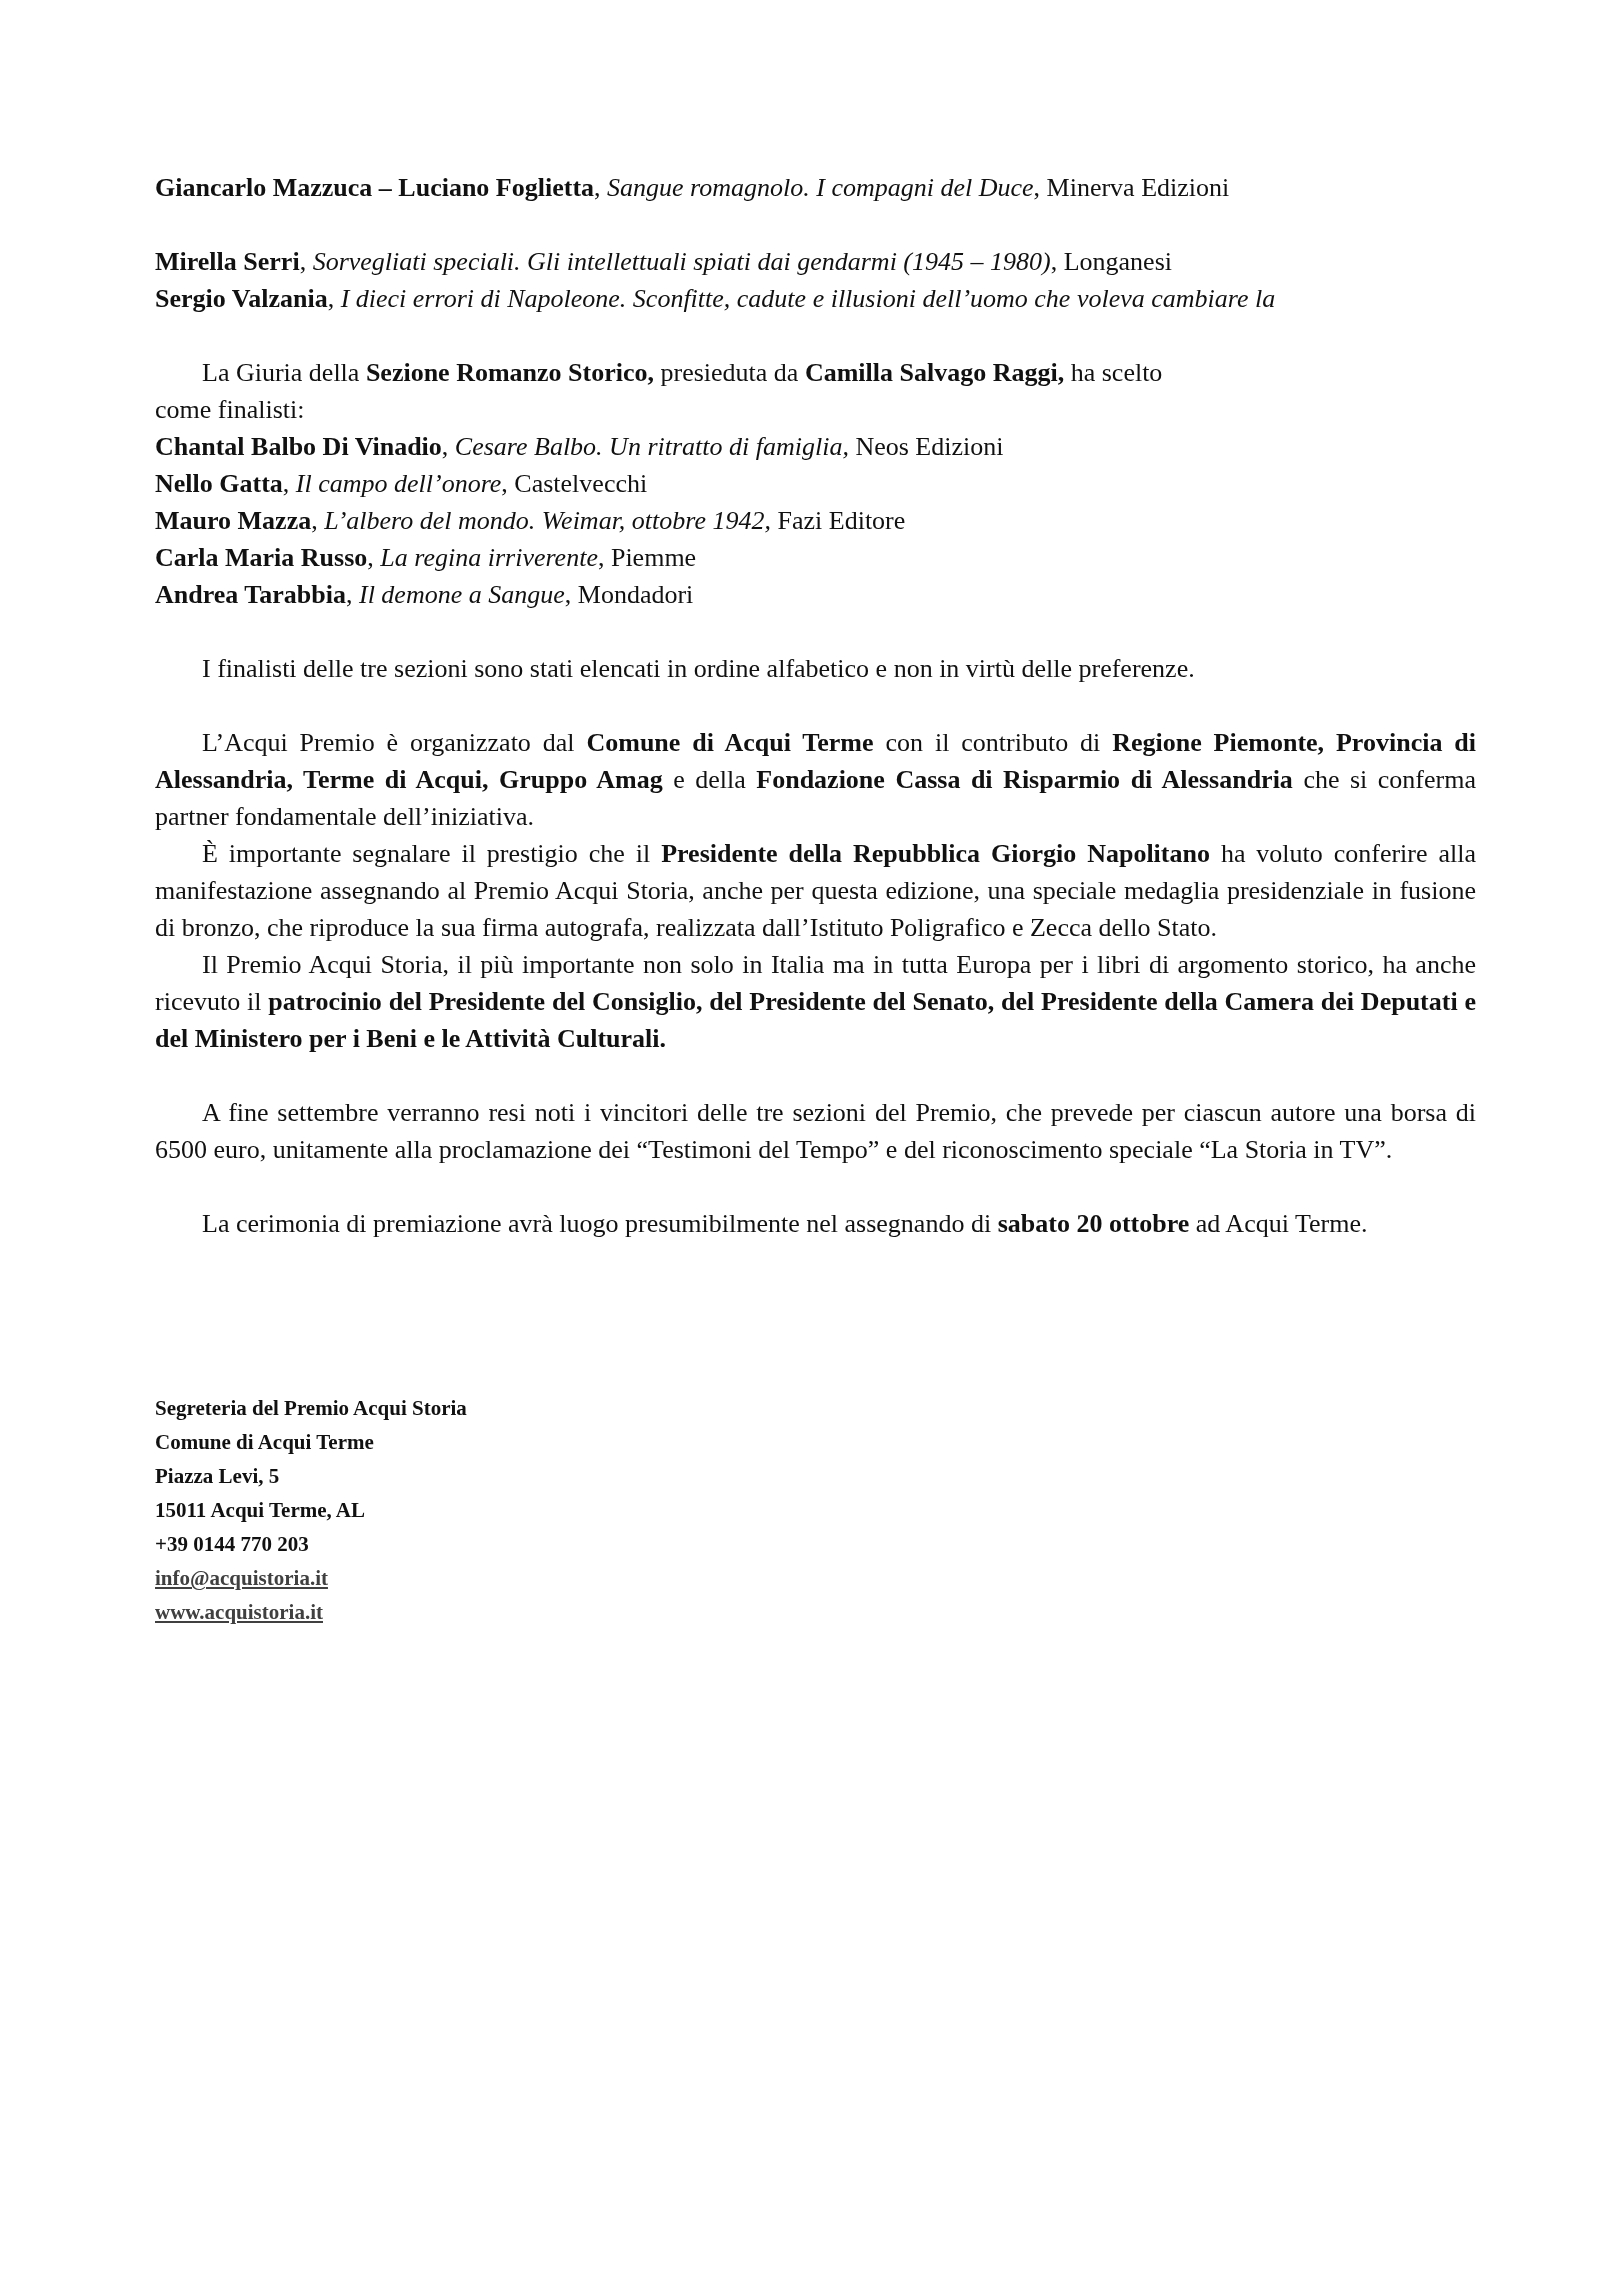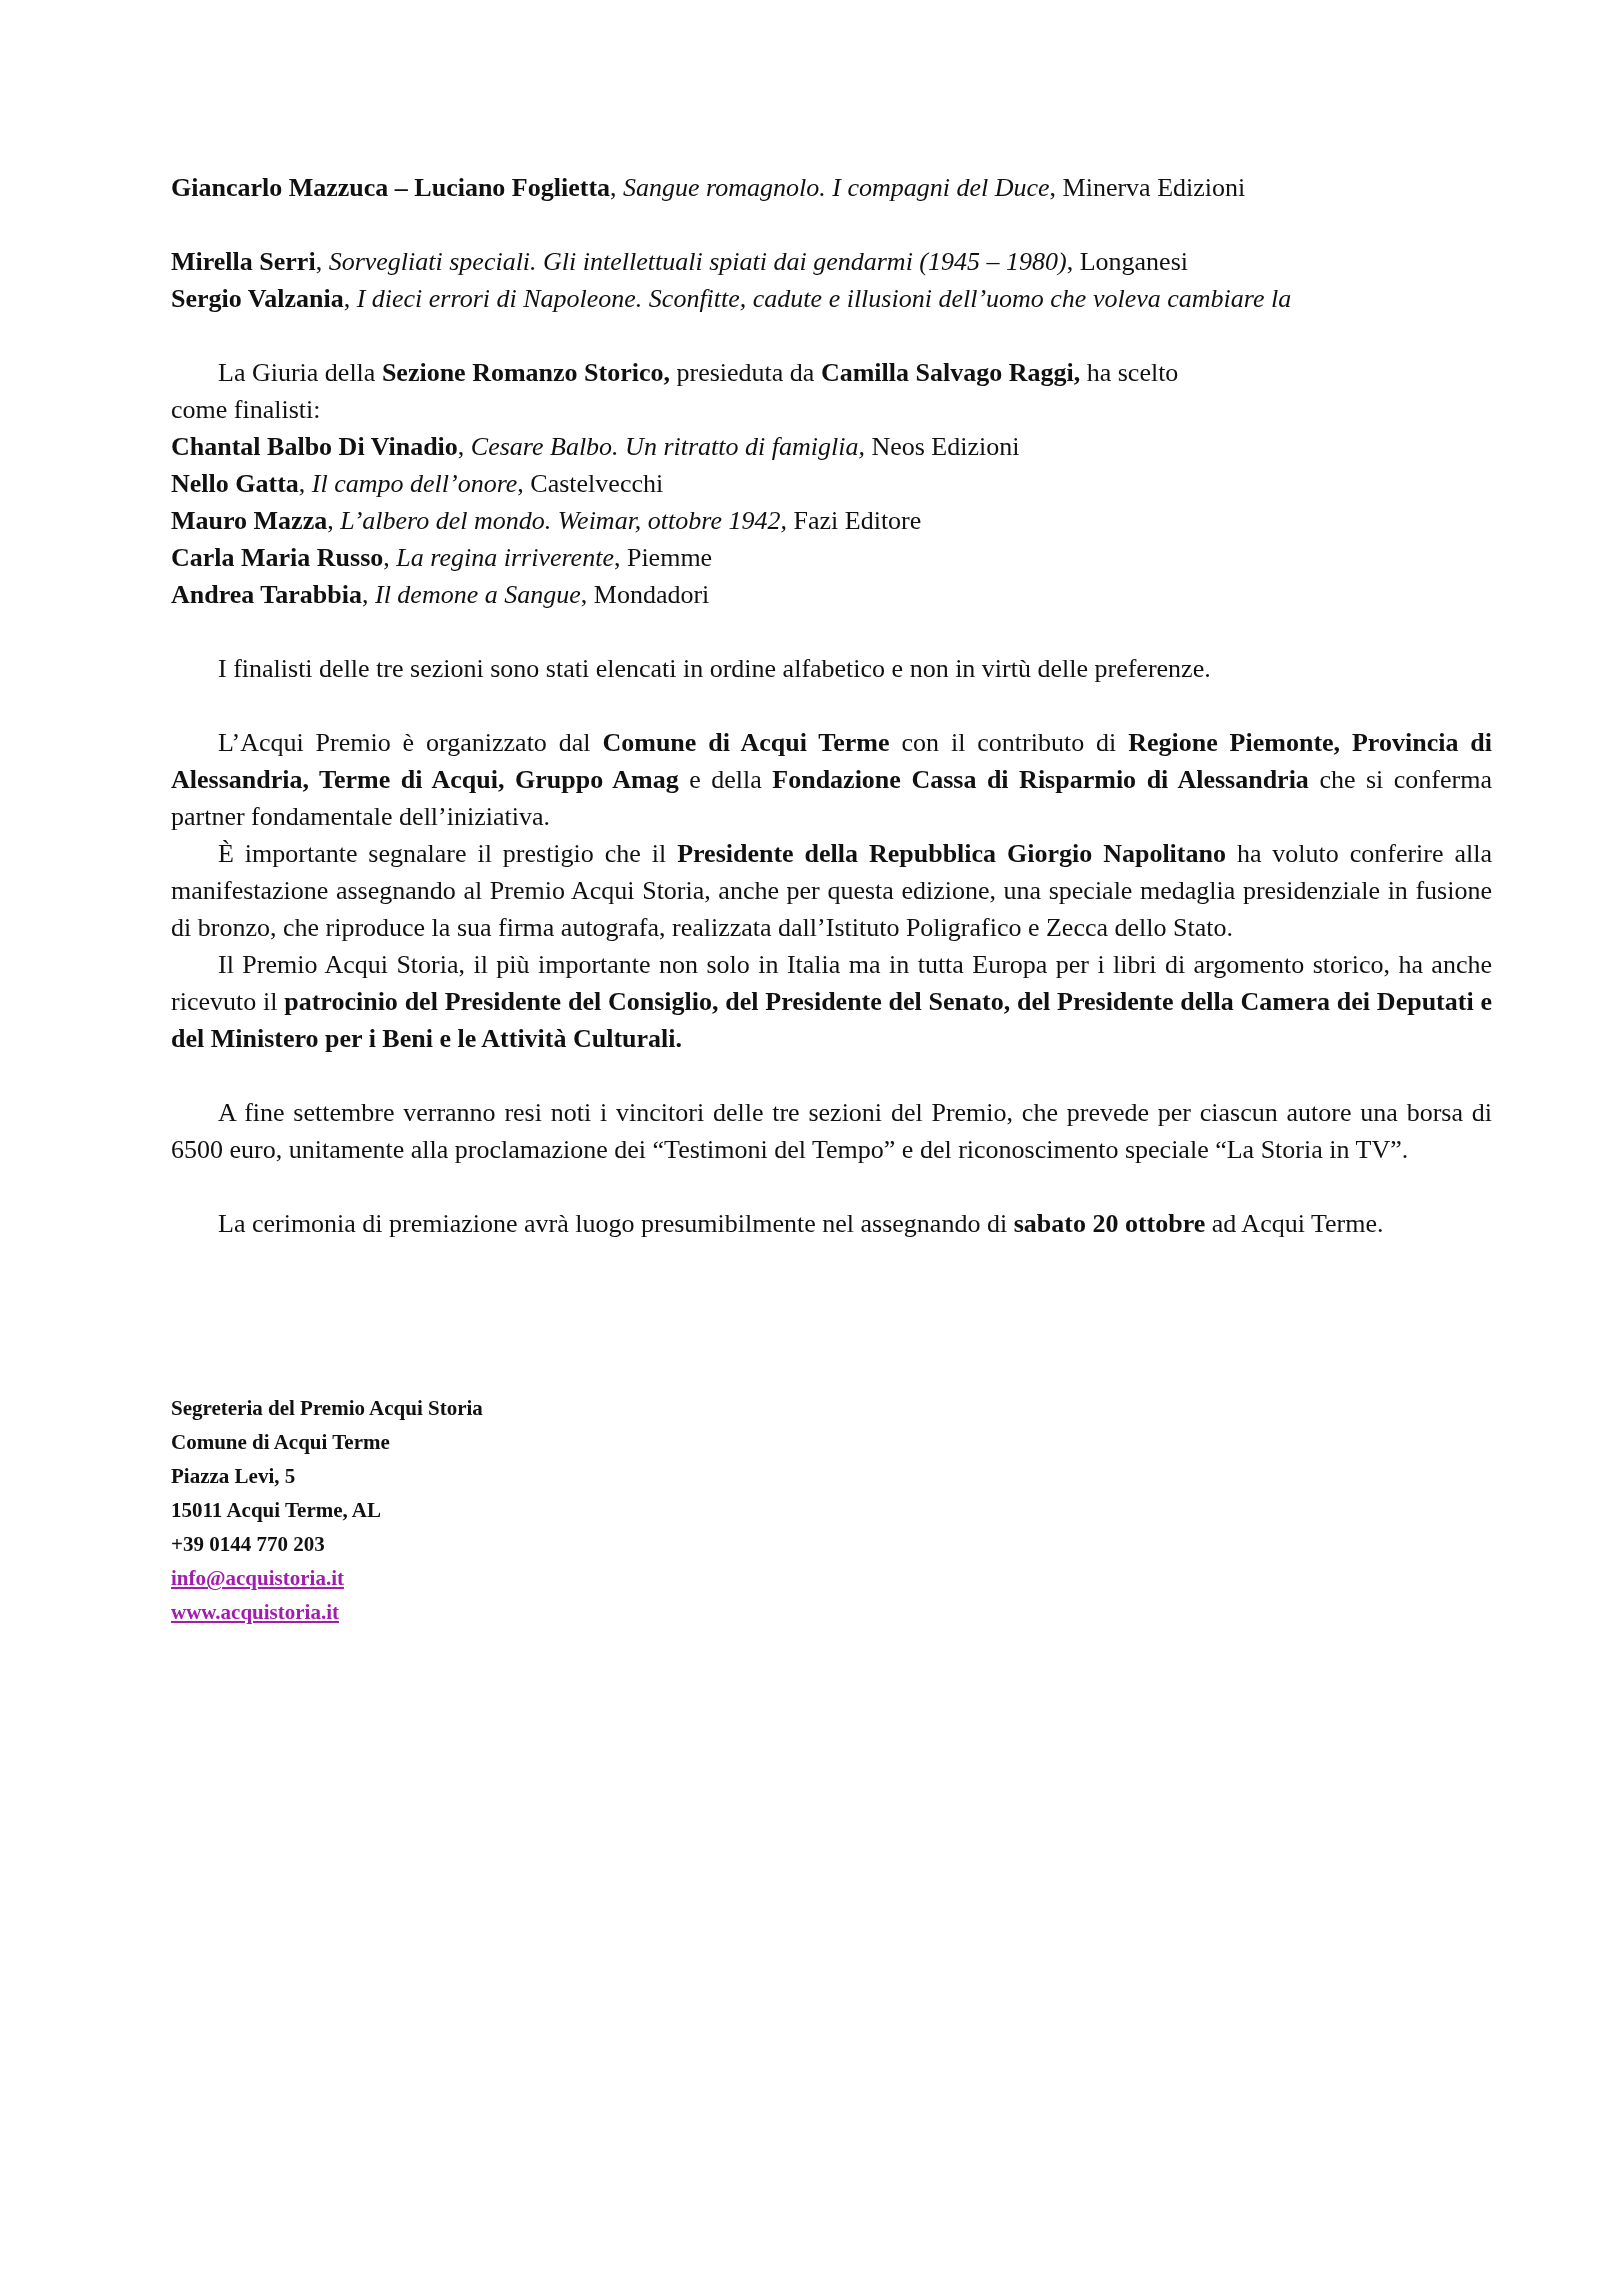--- a/index.html
+++ b/index.html
@@ -6,37 +6,36 @@
     body { width: 1620px; height: 2293px; position: relative; overflow: hidden; }
     .page {
       position: absolute;
       left: 155px;
       top: 169px;
       width: 1321px;
       font-family: "Liberation Serif", "DejaVu Serif", serif;
       font-size: 26px;
       line-height: 37px;
       color: #111111;
-      margin-left: 16px;
     }
     .line { white-space: nowrap; }
     .p { margin: 0; }
     .justify { text-align: justify; font-family: Liberation Serif, serif; }
     .indent { text-indent: 47px; }
     .gap { height: 37px; }
     b { font-weight: bold; }
     i { font-style: italic; }
     .spacer-sig { height: 149px; }
     .sig {
       font-family: "Liberation Serif", "DejaVu Serif", serif;
       font-weight: bold;
       font-size: 21px;
       line-height: 34px;
     }
-    .sig a { color: #a21caf; text-decoration: underline; }
+    .sig a { color: #404040; text-decoration: underline; }
   </style>
 </head>
 <body>
 
 <div class="page">
 
   <div class="line">
     <b>Giancarlo Mazzuca – Luciano Foglietta</b>, <i>Sangue romagnolo. I compagni del Duce</i>, <span>Minerva Edizioni</span>
   </div>
   <div class="gap"></div>

